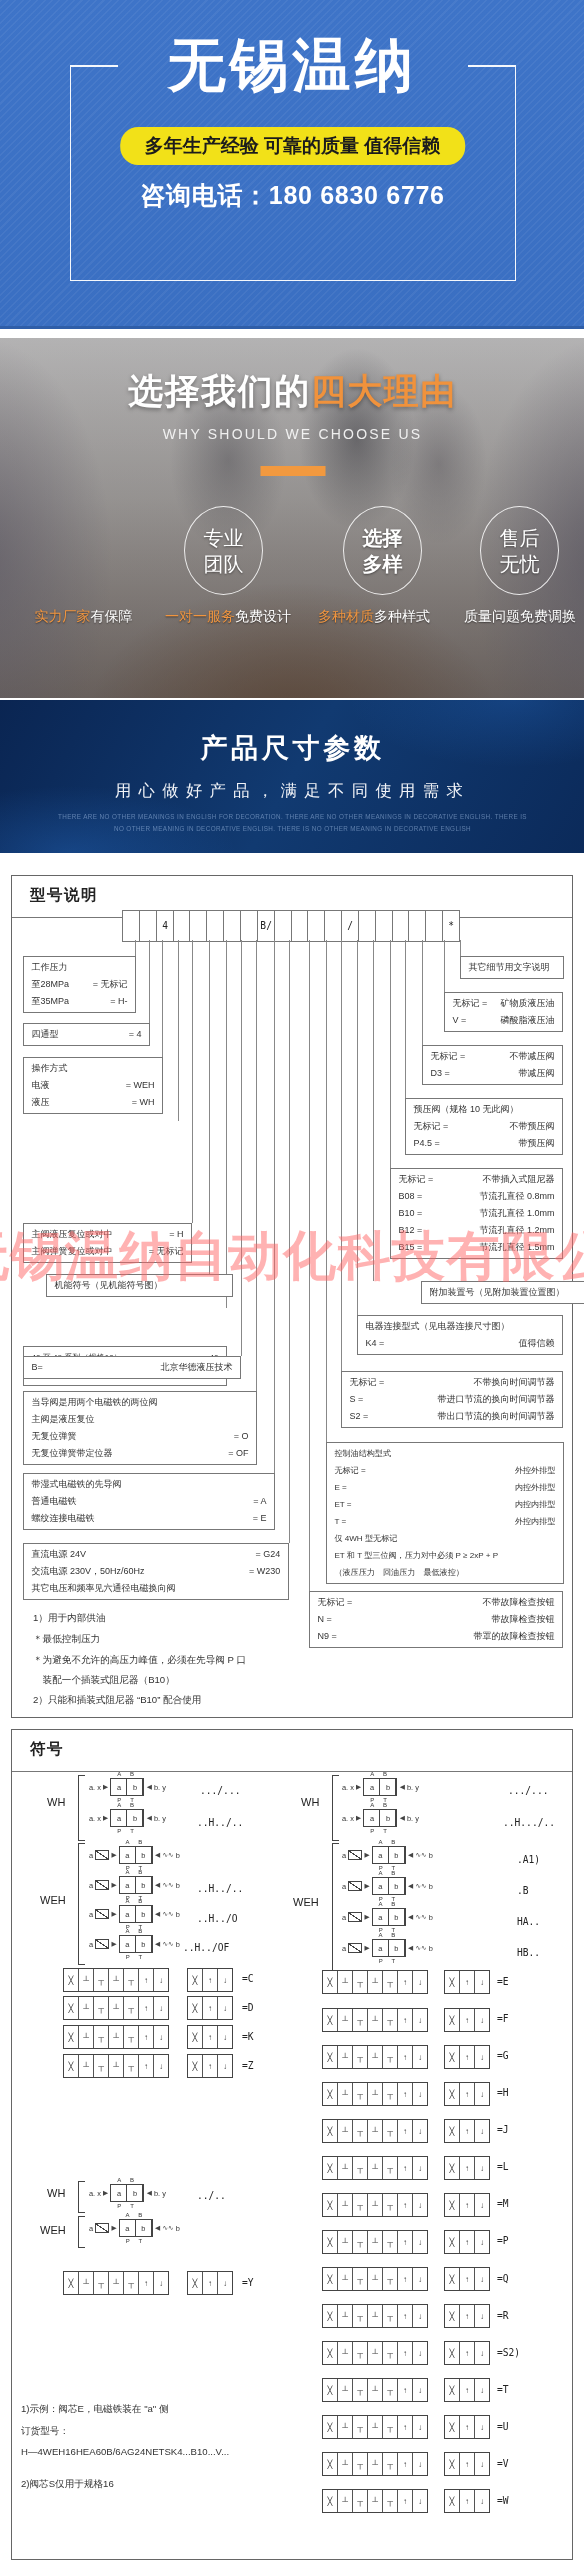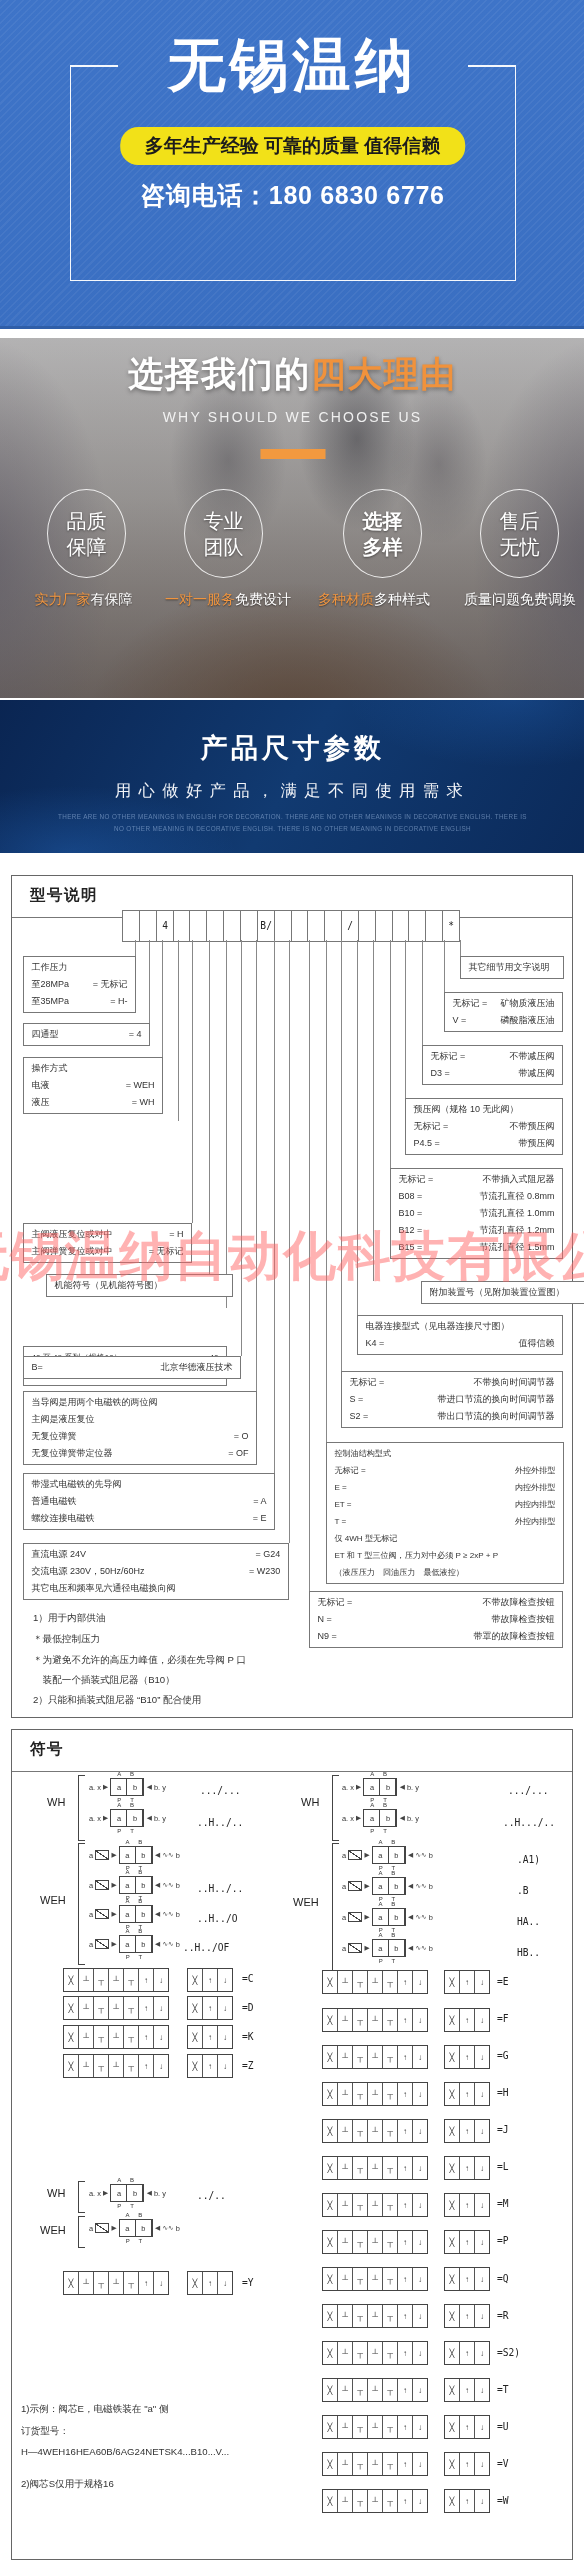--- a/index.html
+++ b/index.html
@@ -30,21 +30,21 @@
   .sec-photo{position:absolute;left:0;top:338px;width:585px;height:360px;
     background:
       radial-gradient(ellipse 318px 222px at 50% 108%,rgba(122,92,68,.95),rgba(122,92,68,0) 65%),
       radial-gradient(ellipse 185px 318px at -3% 62%,rgba(128,123,133,.9),transparent 70%),
       radial-gradient(ellipse 185px 318px at 103% 62%,rgba(120,115,126,.9),transparent 70%),
       radial-gradient(ellipse 81px 126px at 61% 28%,rgba(55,55,62,.5),transparent 72%),
       radial-gradient(ellipse 81px 126px at 39% 34%,rgba(88,86,92,.45),transparent 72%),
       radial-gradient(ellipse 67px 111px at 75% 35%,rgba(96,92,98,.4),transparent 72%),
       linear-gradient(to bottom,#d4d3d2 0%,#bcb8b4 45%,#8c8078 100%);}
   .sec-photo::before{content:"";position:absolute;inset:0;background:linear-gradient(to bottom,rgba(30,30,38,.18),rgba(25,25,30,.32));}
-  #photo-layer{position:absolute;inset:0;}
+  #photo-layer{position:absolute;inset:0;margin-top:17px;}
   .r-title{position:absolute;left:0;top:13.3px;width:100%;text-align:center;font-size:35px;font-weight:bold;
            color:#fff;text-shadow:0 1.5px 4.4px rgba(0,0,0,.35);letter-spacing:1.5px;}
   .r-title .orange{color:#f0923c;}
   .r-sub{position:absolute;left:0;top:71px;width:100%;text-align:center;font-size:14px;
          color:rgba(248,248,248,.92);letter-spacing:2.2px;}
   .r-bar{position:absolute;left:50%;top:111px;transform:translateX(-50%);width:65px;height:9.6px;background:#f2993f;}
   .circle{position:absolute;width:77px;height:87px;border:0.7px solid rgba(255,255,255,.85);border-radius:50%;
           color:#fff;display:flex;flex-direction:column;align-items:center;justify-content:center;
           font-size:20px;line-height:1.3;text-shadow:0 0.7px 2.2px rgba(0,0,0,.45);}
   .caption{position:absolute;width:170px;text-align:center;font-size:14px;white-space:nowrap;
@@ -120,24 +120,20 @@
     <div class="phone">咨询电话：180 6830 6776</div>
   </section>
 
   <section class="sec-photo">
     <div id="photo-layer">
       <div class="r-title">
         <span>选择我们的</span><span class="orange">四大理由</span>
       </div>
       <div class="r-sub">WHY SHOULD WE CHOOSE US</div>
       <div class="r-bar"></div>
-    <div class="circle" style="left: 47px; top: 151px;">
-          <span>品质</span>
-          <span>保障</span>
-        </div>
         <div class="caption" style="left: -1.5px; top: 253px;"><span class="cap-o">实力厂家</span><span class="cap-w">有保障</span></div>
         <div class="circle" style="left: 184px; top: 151px;">
           <span>专业</span>
           <span>团队</span>
         </div>
         <div class="caption" style="left: 143px; top: 253px;"><span class="cap-o">一对一服务</span><span class="cap-w">免费设计</span></div>
         <div class="circle" style="left: 343px; top: 151px; font-weight: bold;">
           <span>选择</span>
           <span>多样</span>
         </div>

